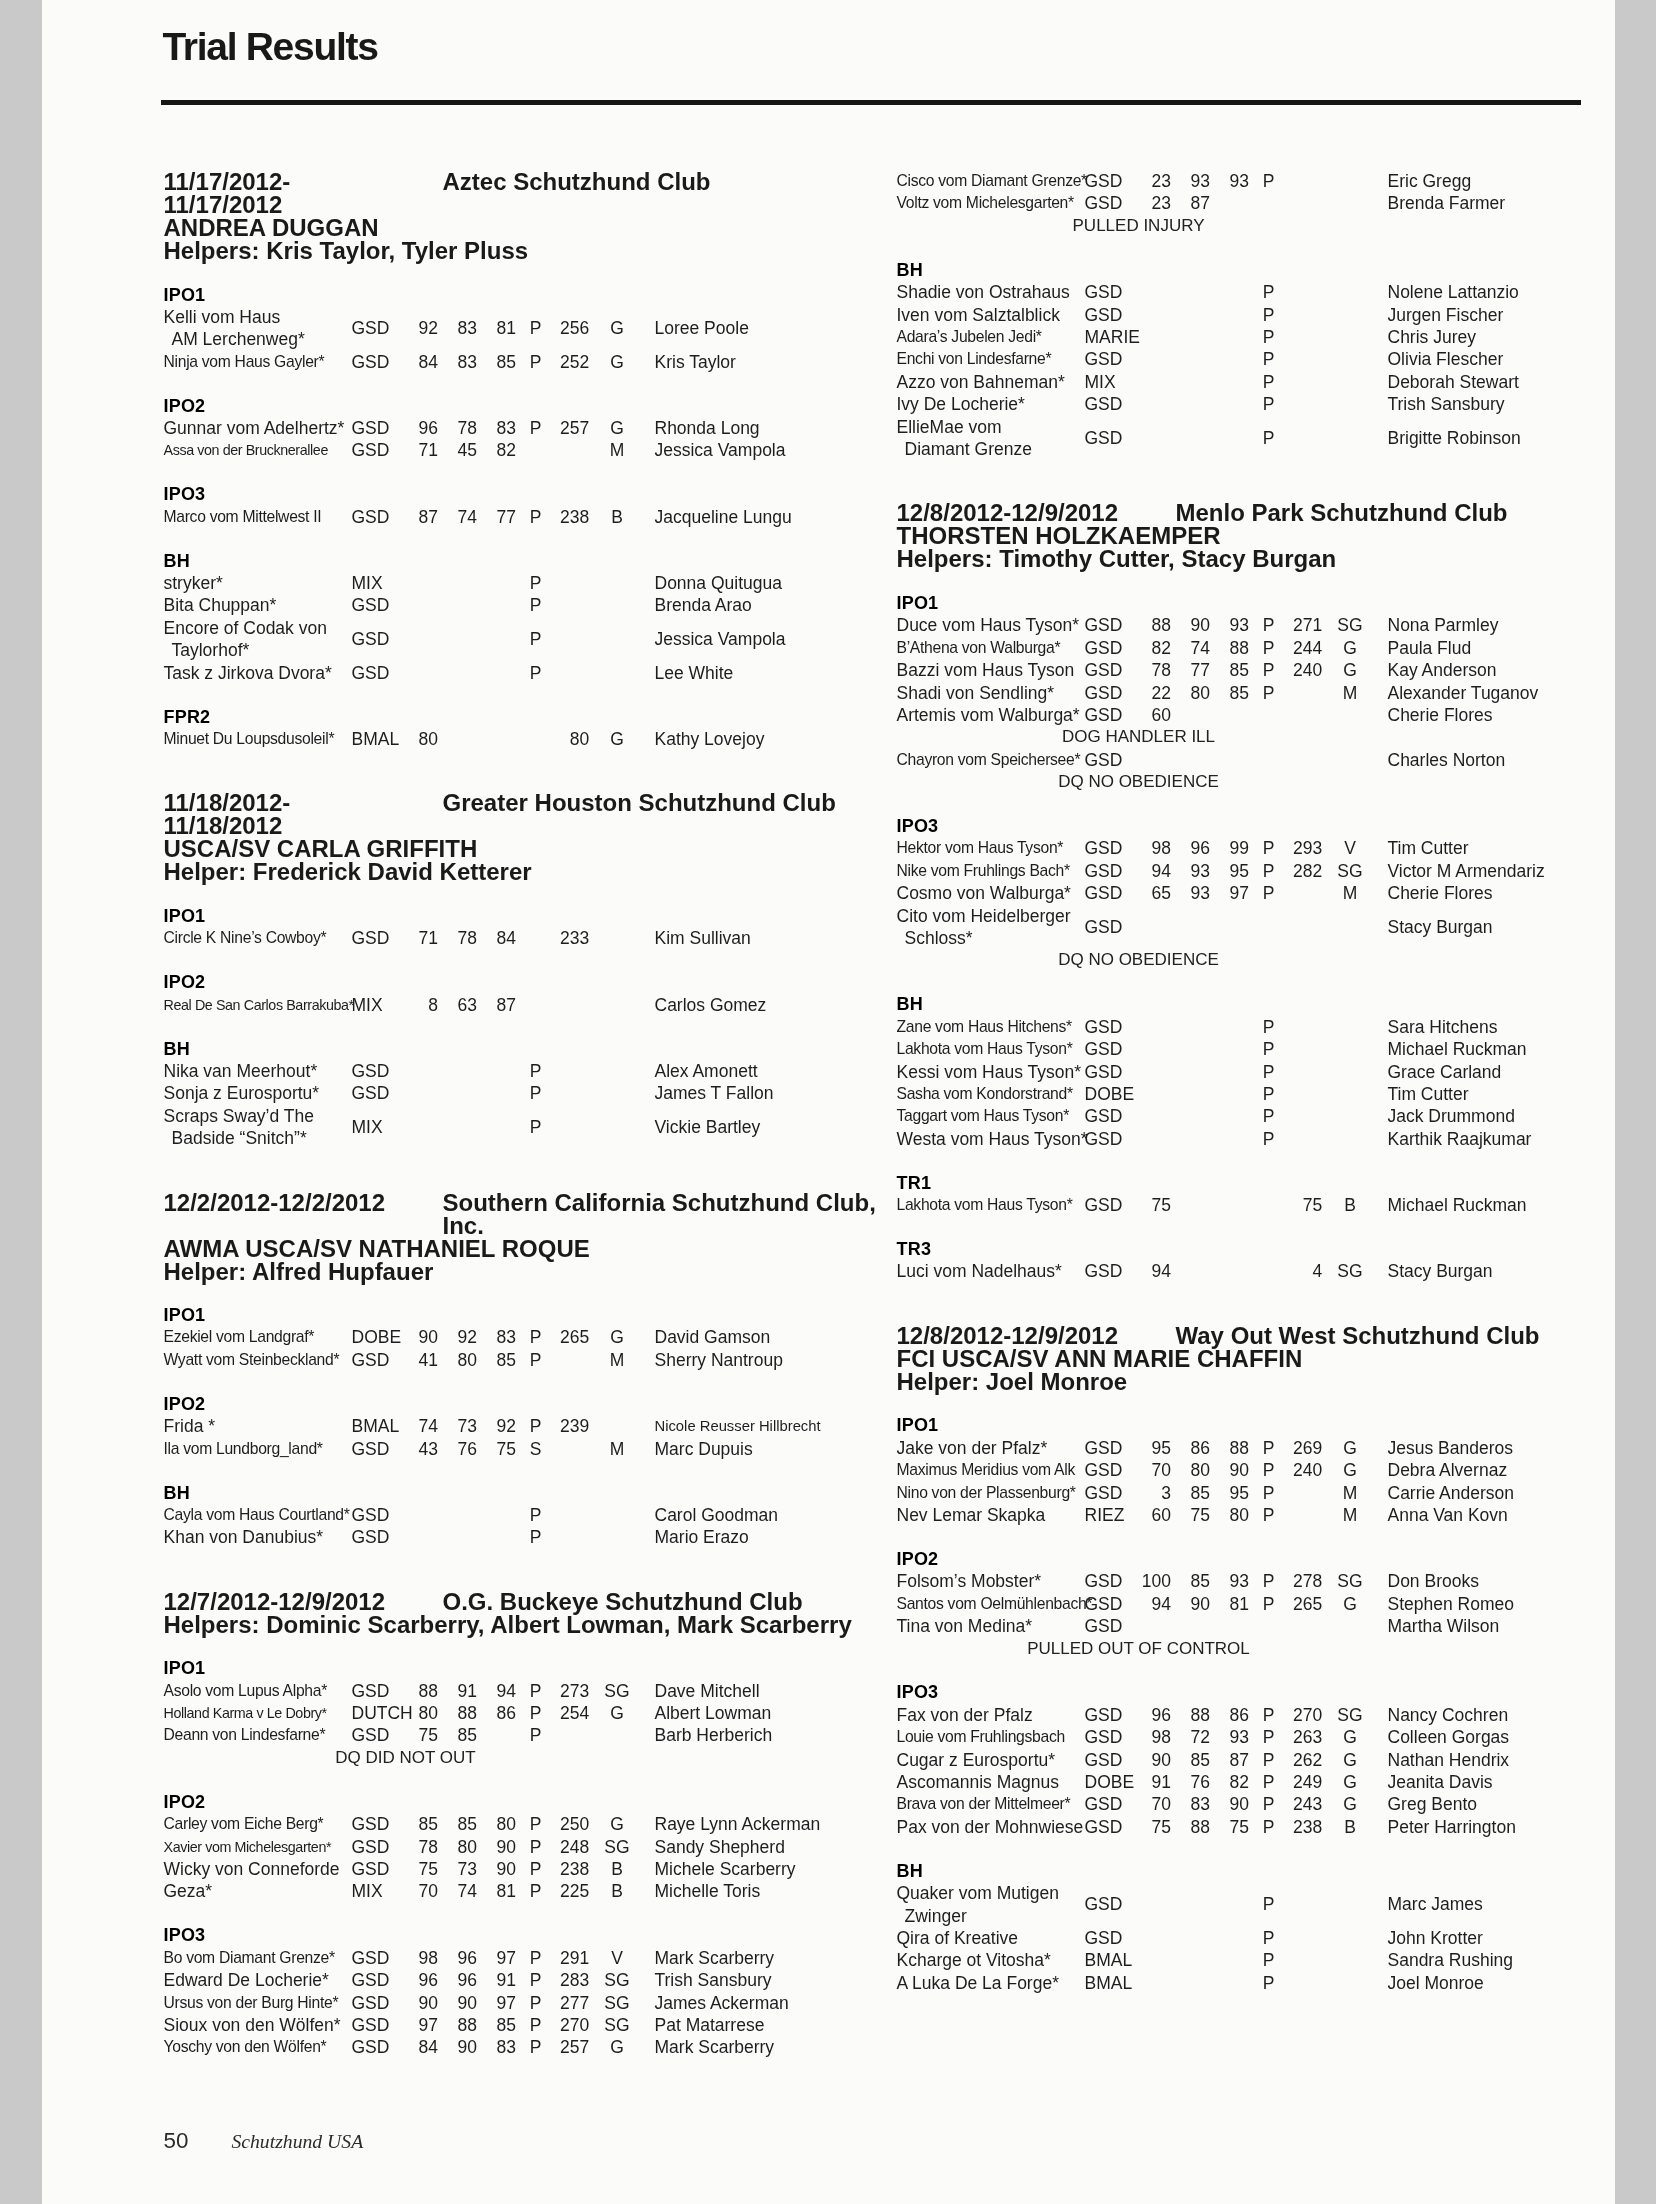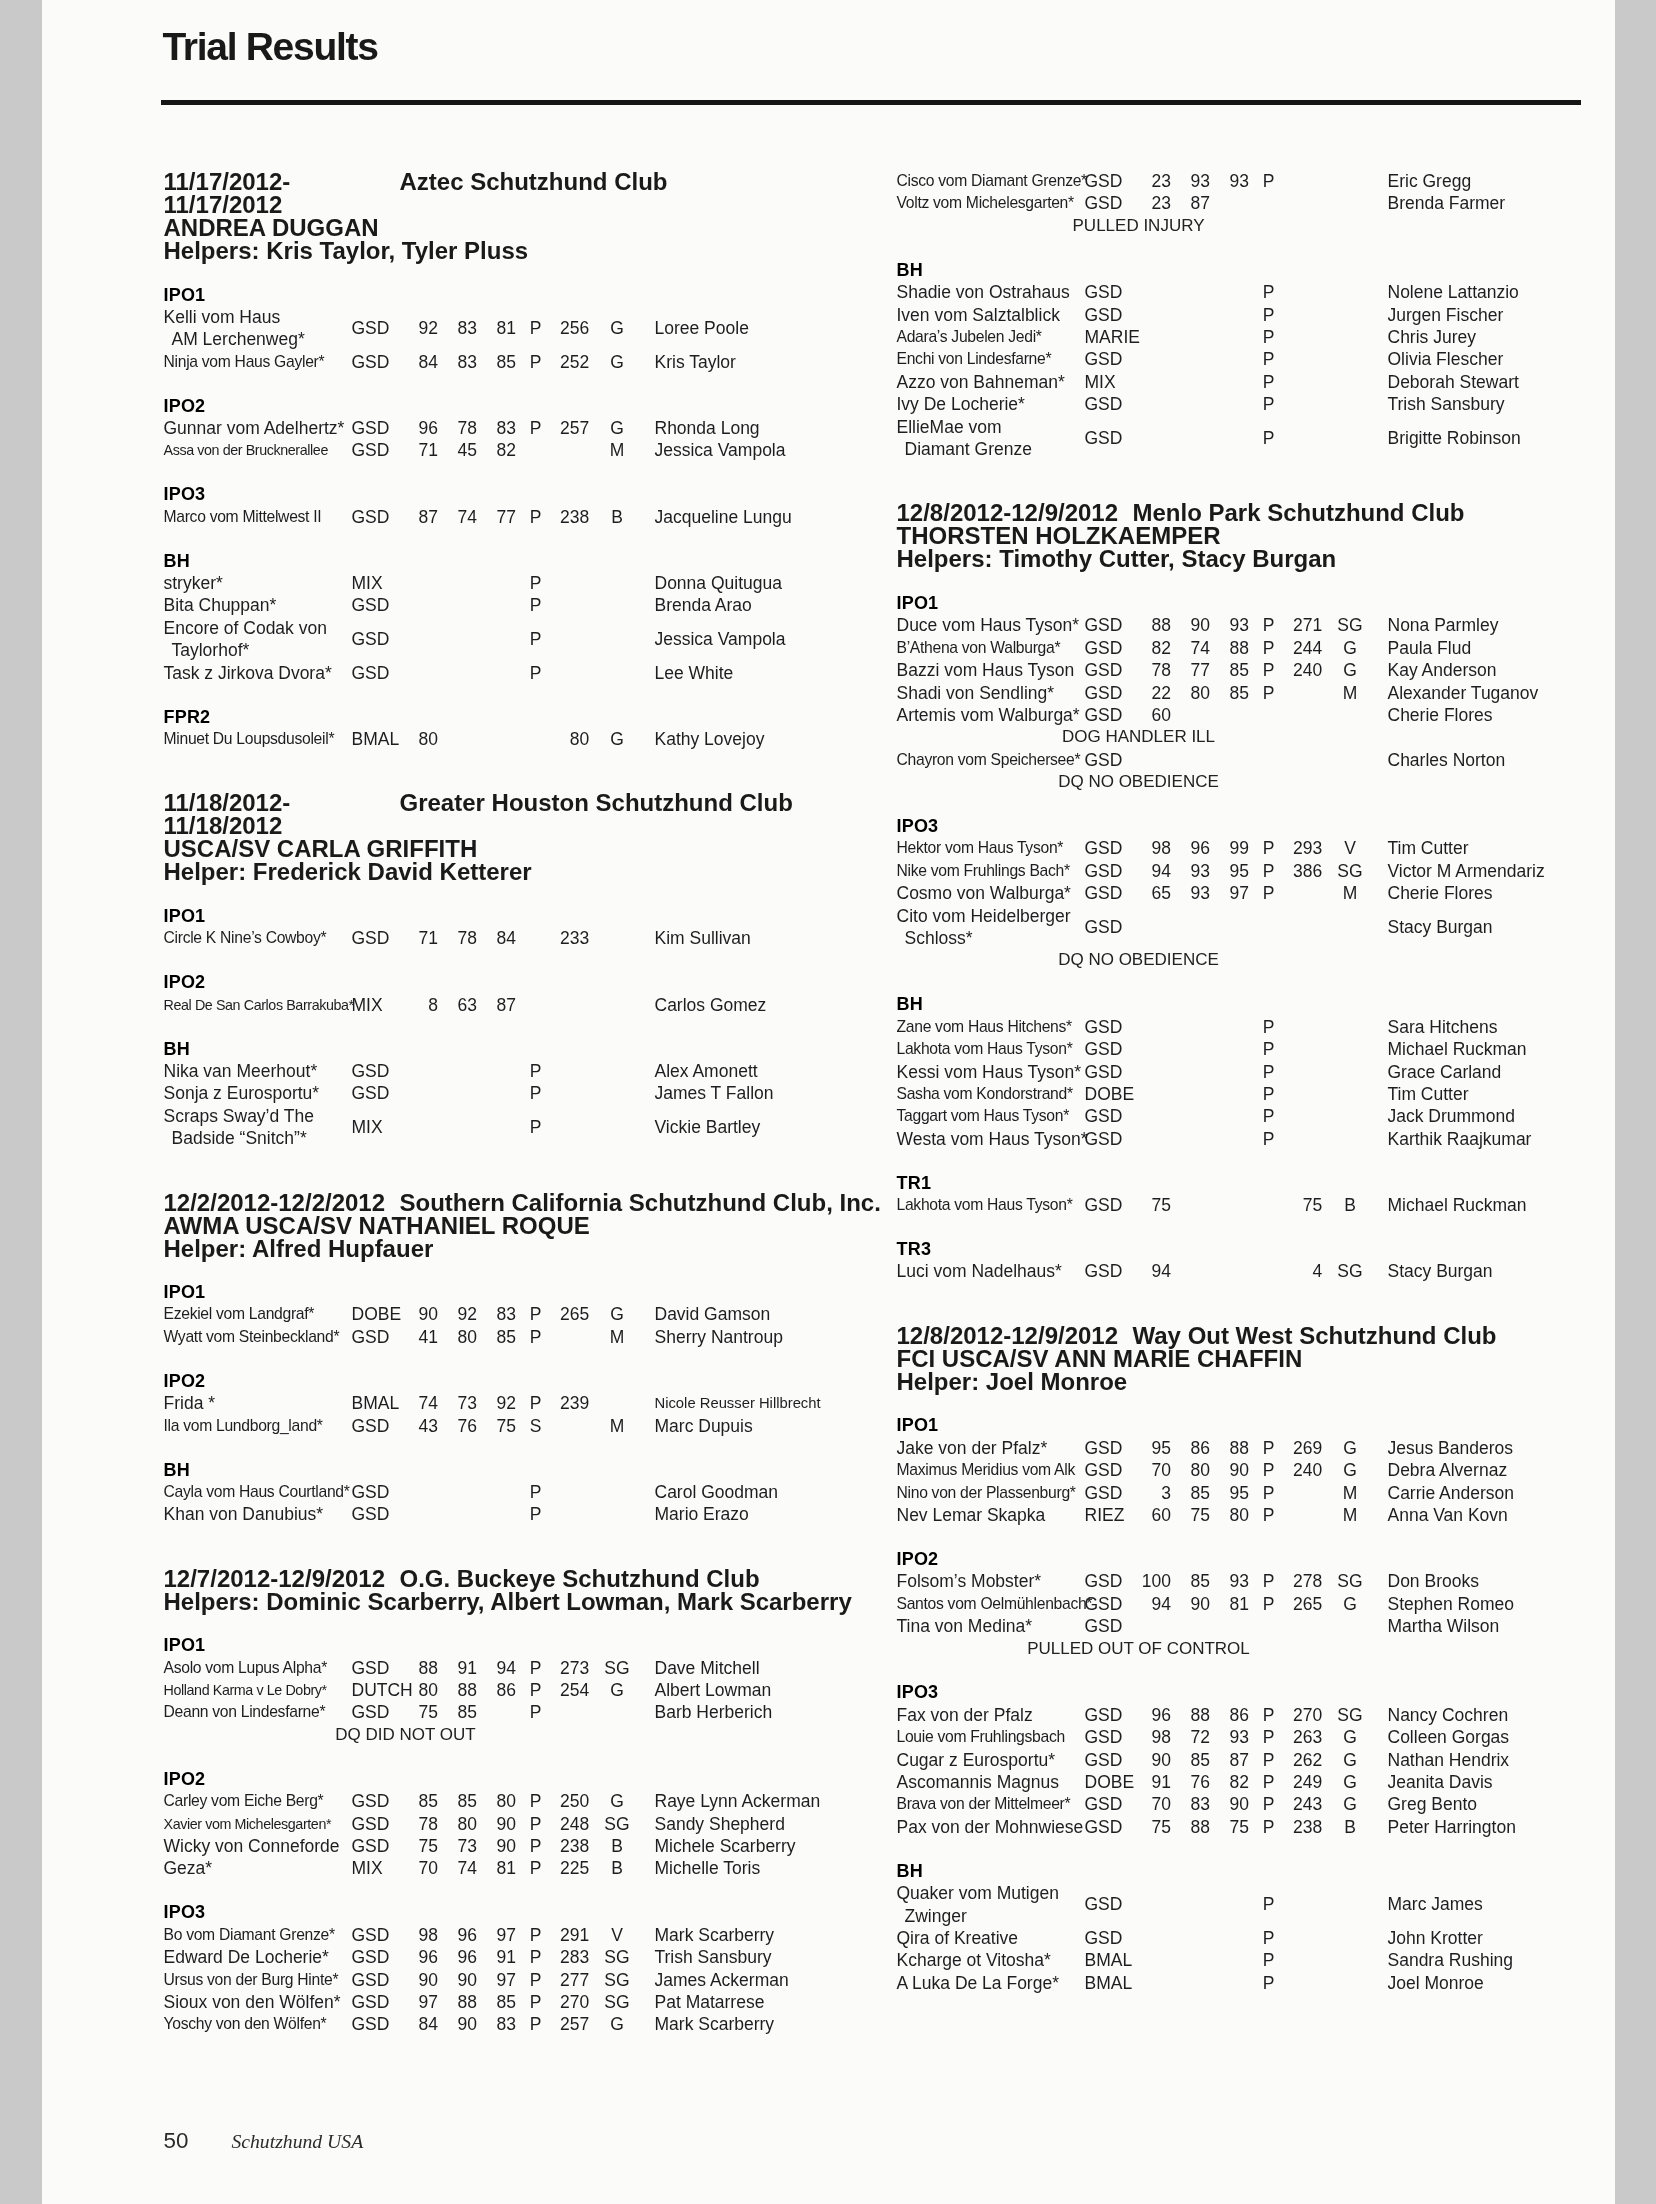--- a/index.html
+++ b/index.html
@@ -19,21 +19,21 @@
   
   .col { position:absolute; top:170px; }
   .col-left  { left:122px;  width:721px; }
   .col-right { left:855px;  width:770px; }
 
   
   .trial { margin-top:41px; font-weight:bold; font-size:24px; line-height:23px; color:#1a1a1a; }
   .trial.first { margin-top:0; }
   .t-line1 { display:flex; }
   .t-date { width:236px; flex:none; }
-  .t-club { flex:1; }
+  .t-club { flex:1;margin-left:43px; }
 
   
   .sec { margin-top:21.5px; }
   .sec.first { margin-top:0; }
   .sec-label { font-weight:bold; font-size:18px; line-height:22.4px; letter-spacing:0.2px; color:#000000; }
 
   
   .row { display:flex; align-items:center; min-height:22.4px; font-size:17.5px; line-height:22.4px; }
   .c { flex:none; }
   .name { width:188px; white-space:nowrap; }
@@ -896,21 +896,21 @@
           <div class="row">
       <span class="c name t1">
         <span class="l1">Nike vom Fruhlings Bach*</span>
 
       </span>
       <span class="c breed">GSD</span>
       <span class="c s">94</span>
       <span class="c s s2w">93</span>
       <span class="c s s2w">95</span>
       <span class="c pf">P</span>
-      <span class="c tot">386</span>
+      <span class="c tot">282</span>
       <span class="c rat">SG</span>
       <span class="c handler">Victor M Armendariz</span>
     </div>
           <div class="row">
       <span class="c name">
         <span class="l1">Cosmo von Walburga*</span>
 
       </span>
       <span class="c breed">GSD</span>
       <span class="c s">65</span>

